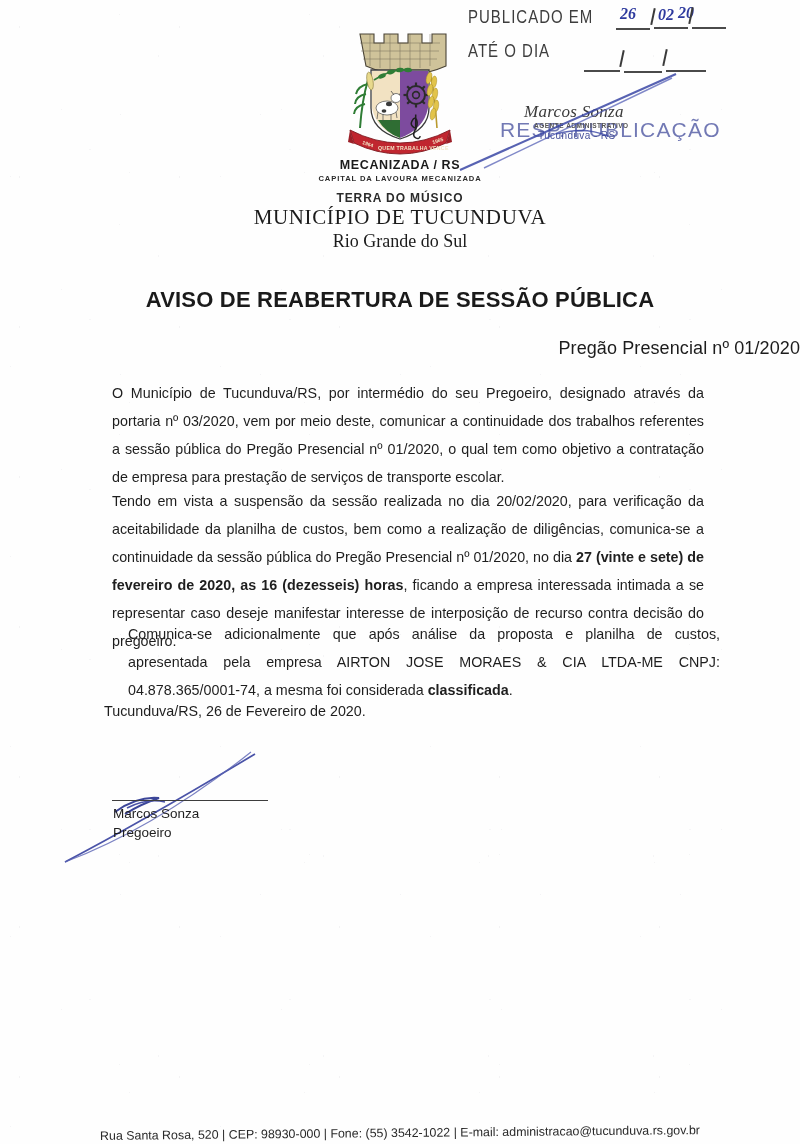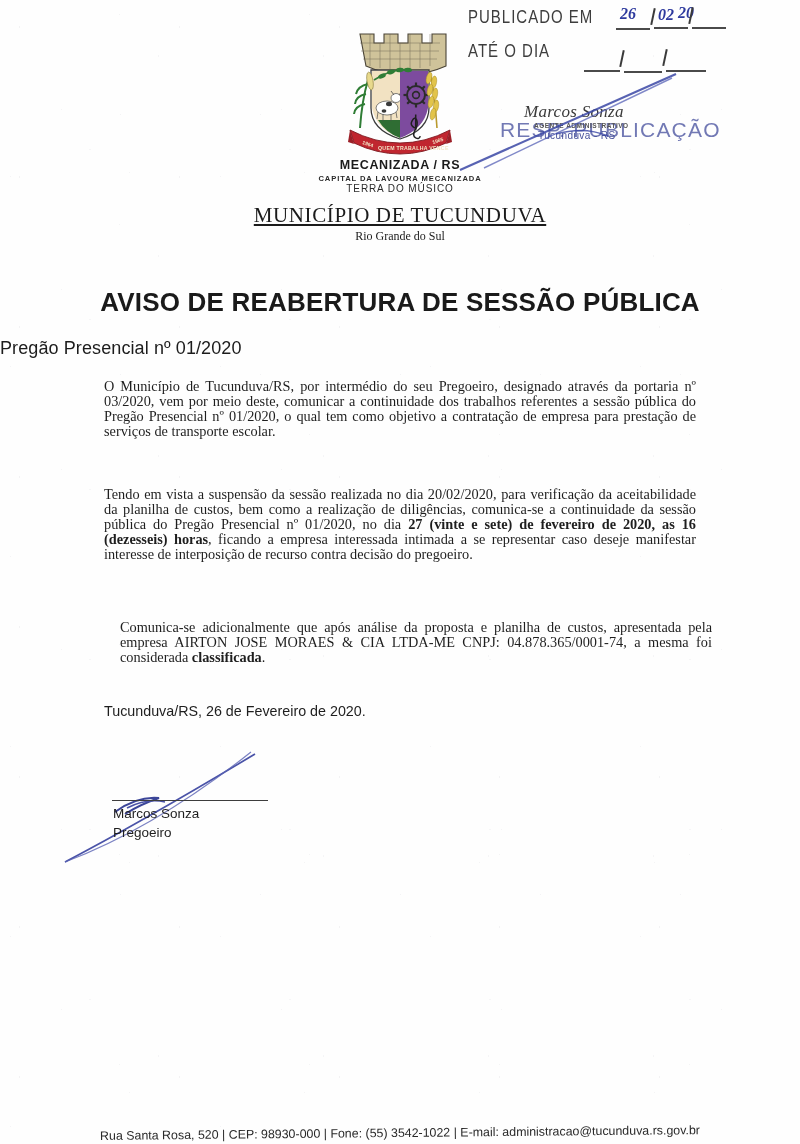--- a/index.html
+++ b/index.html
@@ -55,37 +55,35 @@
   .crest-line-2 {
     font-family: "Liberation Sans", sans-serif;
     font-weight: bold;
     font-size: 7.6px;
     letter-spacing: .9px;
     color: #2a2a2a;
     margin-top: 2px;
   }
   .crest-line-3 {
     font-family: "Liberation Sans", sans-serif;
-    font-weight: normal;
-    font-size: 10px;
+    font-weight: bold;
+    font-size: 12px;
     letter-spacing: .9px;
     color: #2a2a2a;
-    margin-top: 0;
+    margin-top: 8px;
   }
   .muni-name {
     font-family: "Liberation Serif", serif;
     font-size: 21px;
     letter-spacing: .6px;
     color: #1b1b1b;
-    margin-top: 9px;
-    text-decoration: underline;
   }
   .muni-state {
     font-family: "Liberation Serif", serif;
-    font-size: 12px;
+    font-size: 18px;
     color: #1b1b1b;
     margin-top: 1px;
   }
 
   
   #publication-stamp {
     position: absolute;
     left: 466px;
     top: 2px;
     width: 258px;
@@ -173,42 +171,42 @@
   }
 
   
   #doc-title {
     position: absolute;
     left: 0; right: 0;
     top: 287px;
     text-align: center;
     font-family: "Liberation Sans", sans-serif;
     font-weight: bold;
-    font-size: 26px;
+    font-size: 22px;
     color: #1a1a1a;
     letter-spacing: .2px;
   }
   #doc-subtitle {
     position: absolute;
     left: 0; right: 0;
     top: 338px;
-    text-align: left;
+    text-align: right;
     font-family: "Liberation Sans", sans-serif;
     font-size: 18px;
     color: #1c1c1c;
     letter-spacing: .1px;
   }
   .para {
     position: absolute;
-    left: 104px;
+    left: 112px;
     width: 592px;
     text-align: justify;
-    font-family: Liberation Serif, serif;
+    font-family: Liberation Sans, sans-serif;
     font-size: 14.3px;
-    line-height: 15px;
+    line-height: 28px;
     color: #1e1e1e;
   }
   .para b { font-weight: bold; }
   #para-1 { top: 379px; }
   #para-2 { top: 487px; }
   #para-3 { top: 620px; margin-left: 16px; }
   #date-line {
     position: absolute;
     left: 104px;
     top: 703px;

